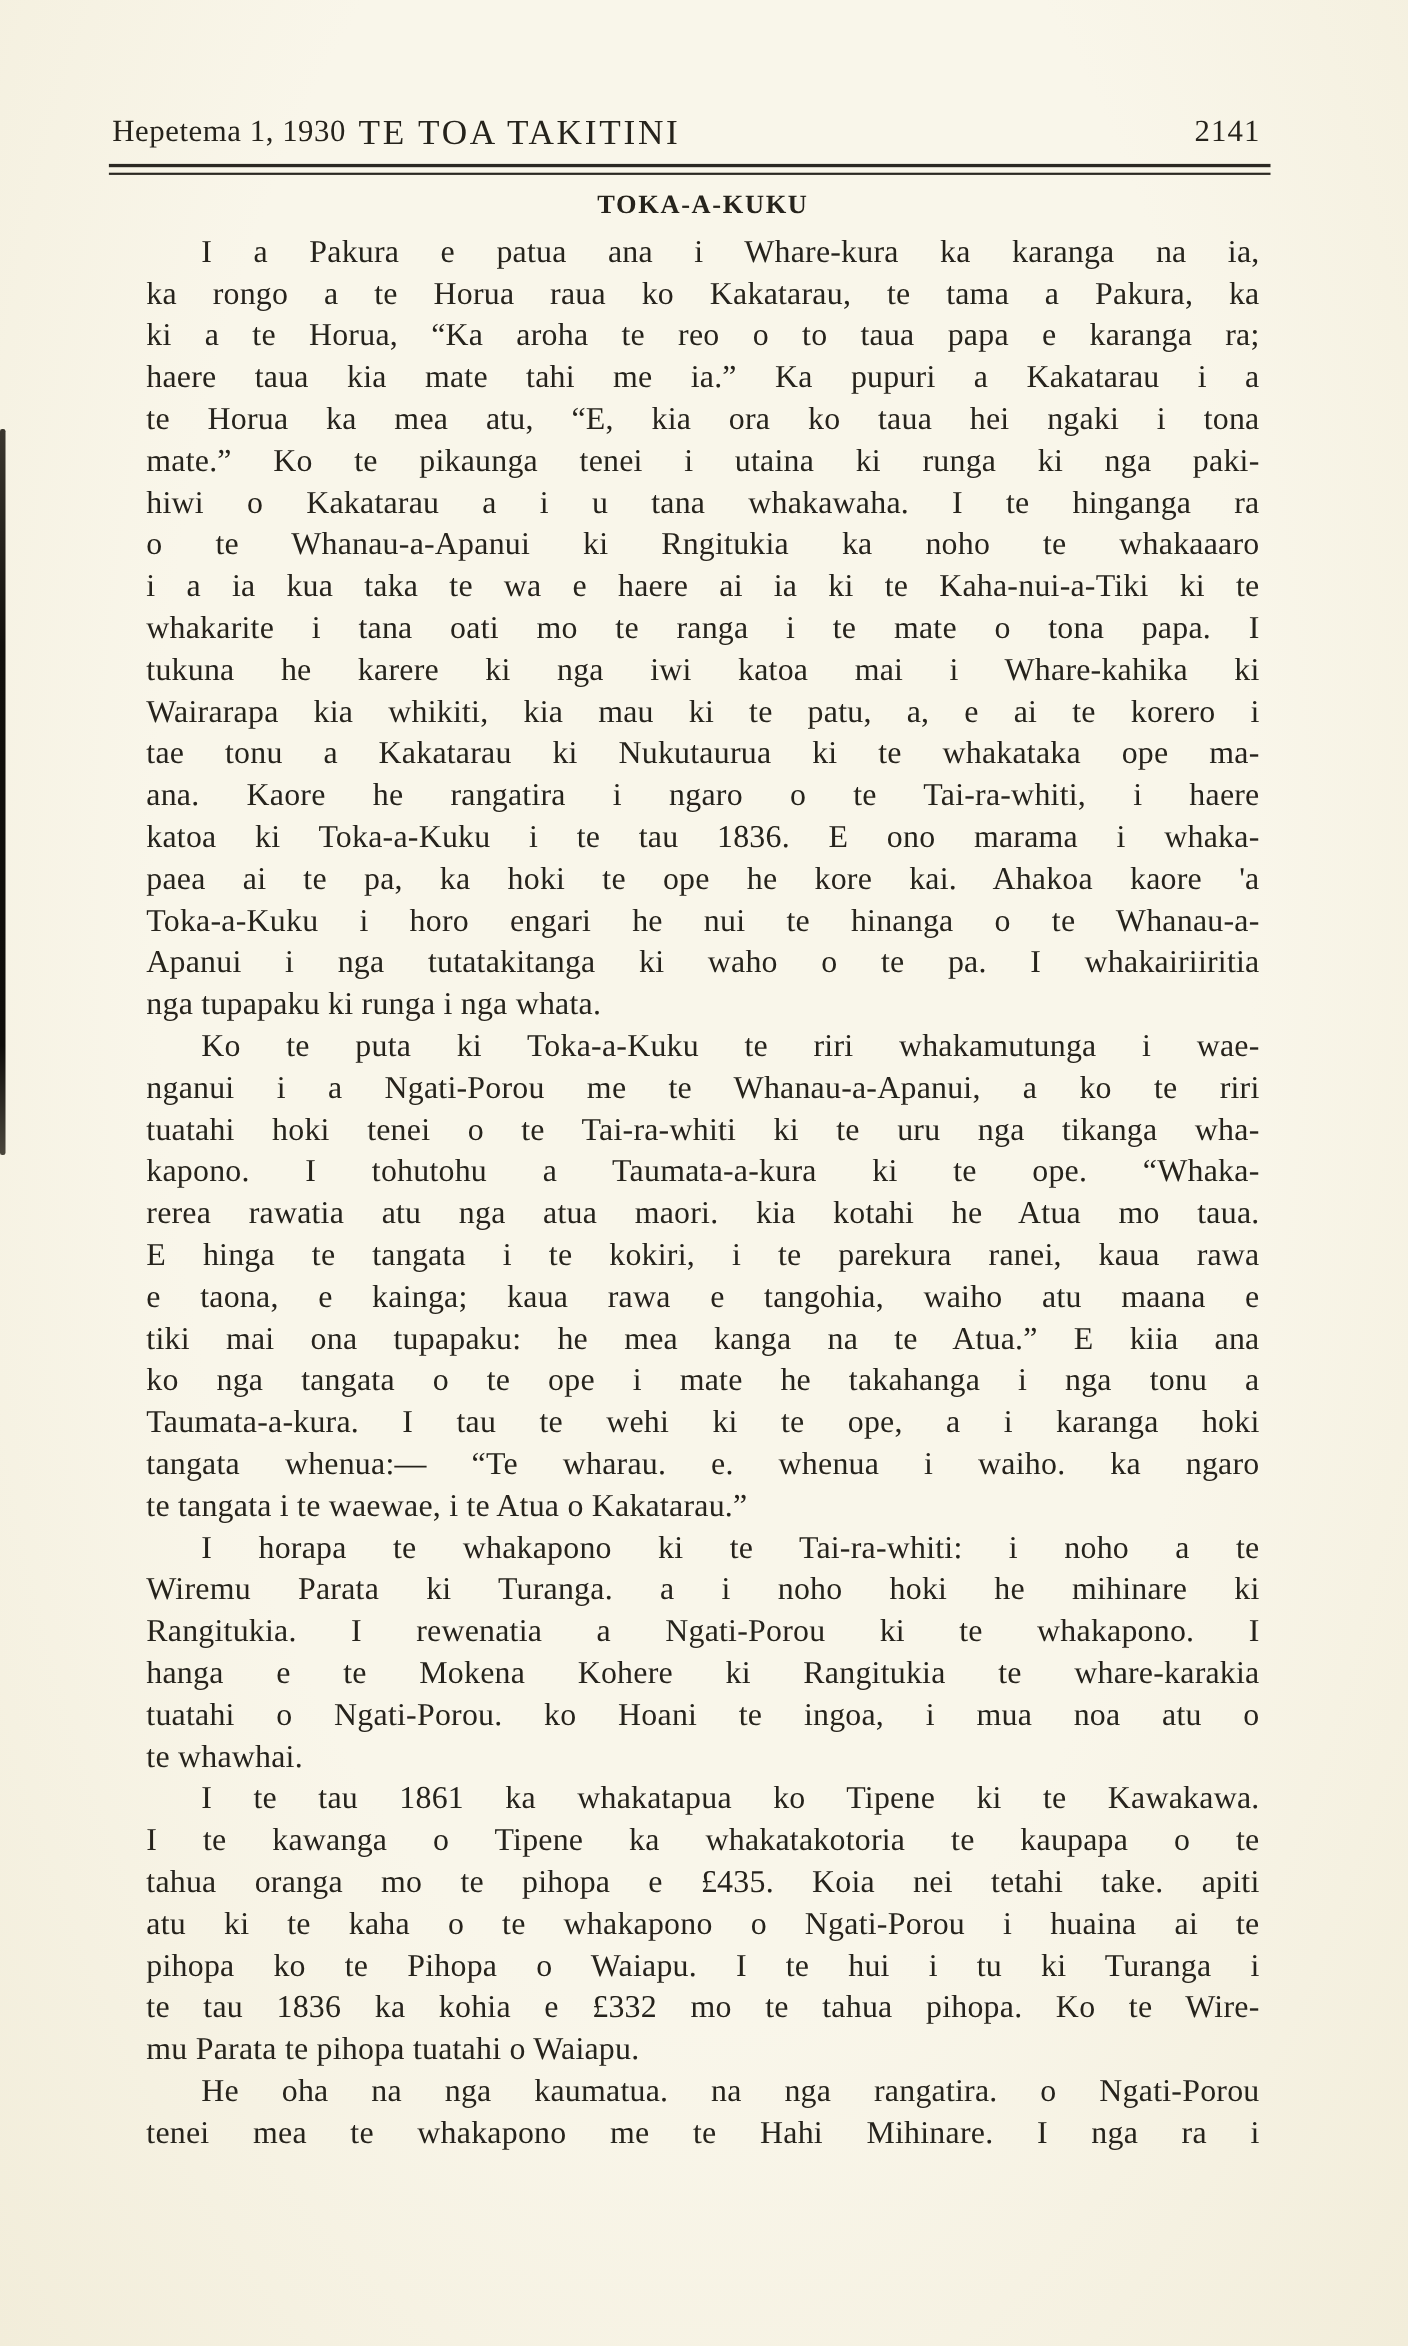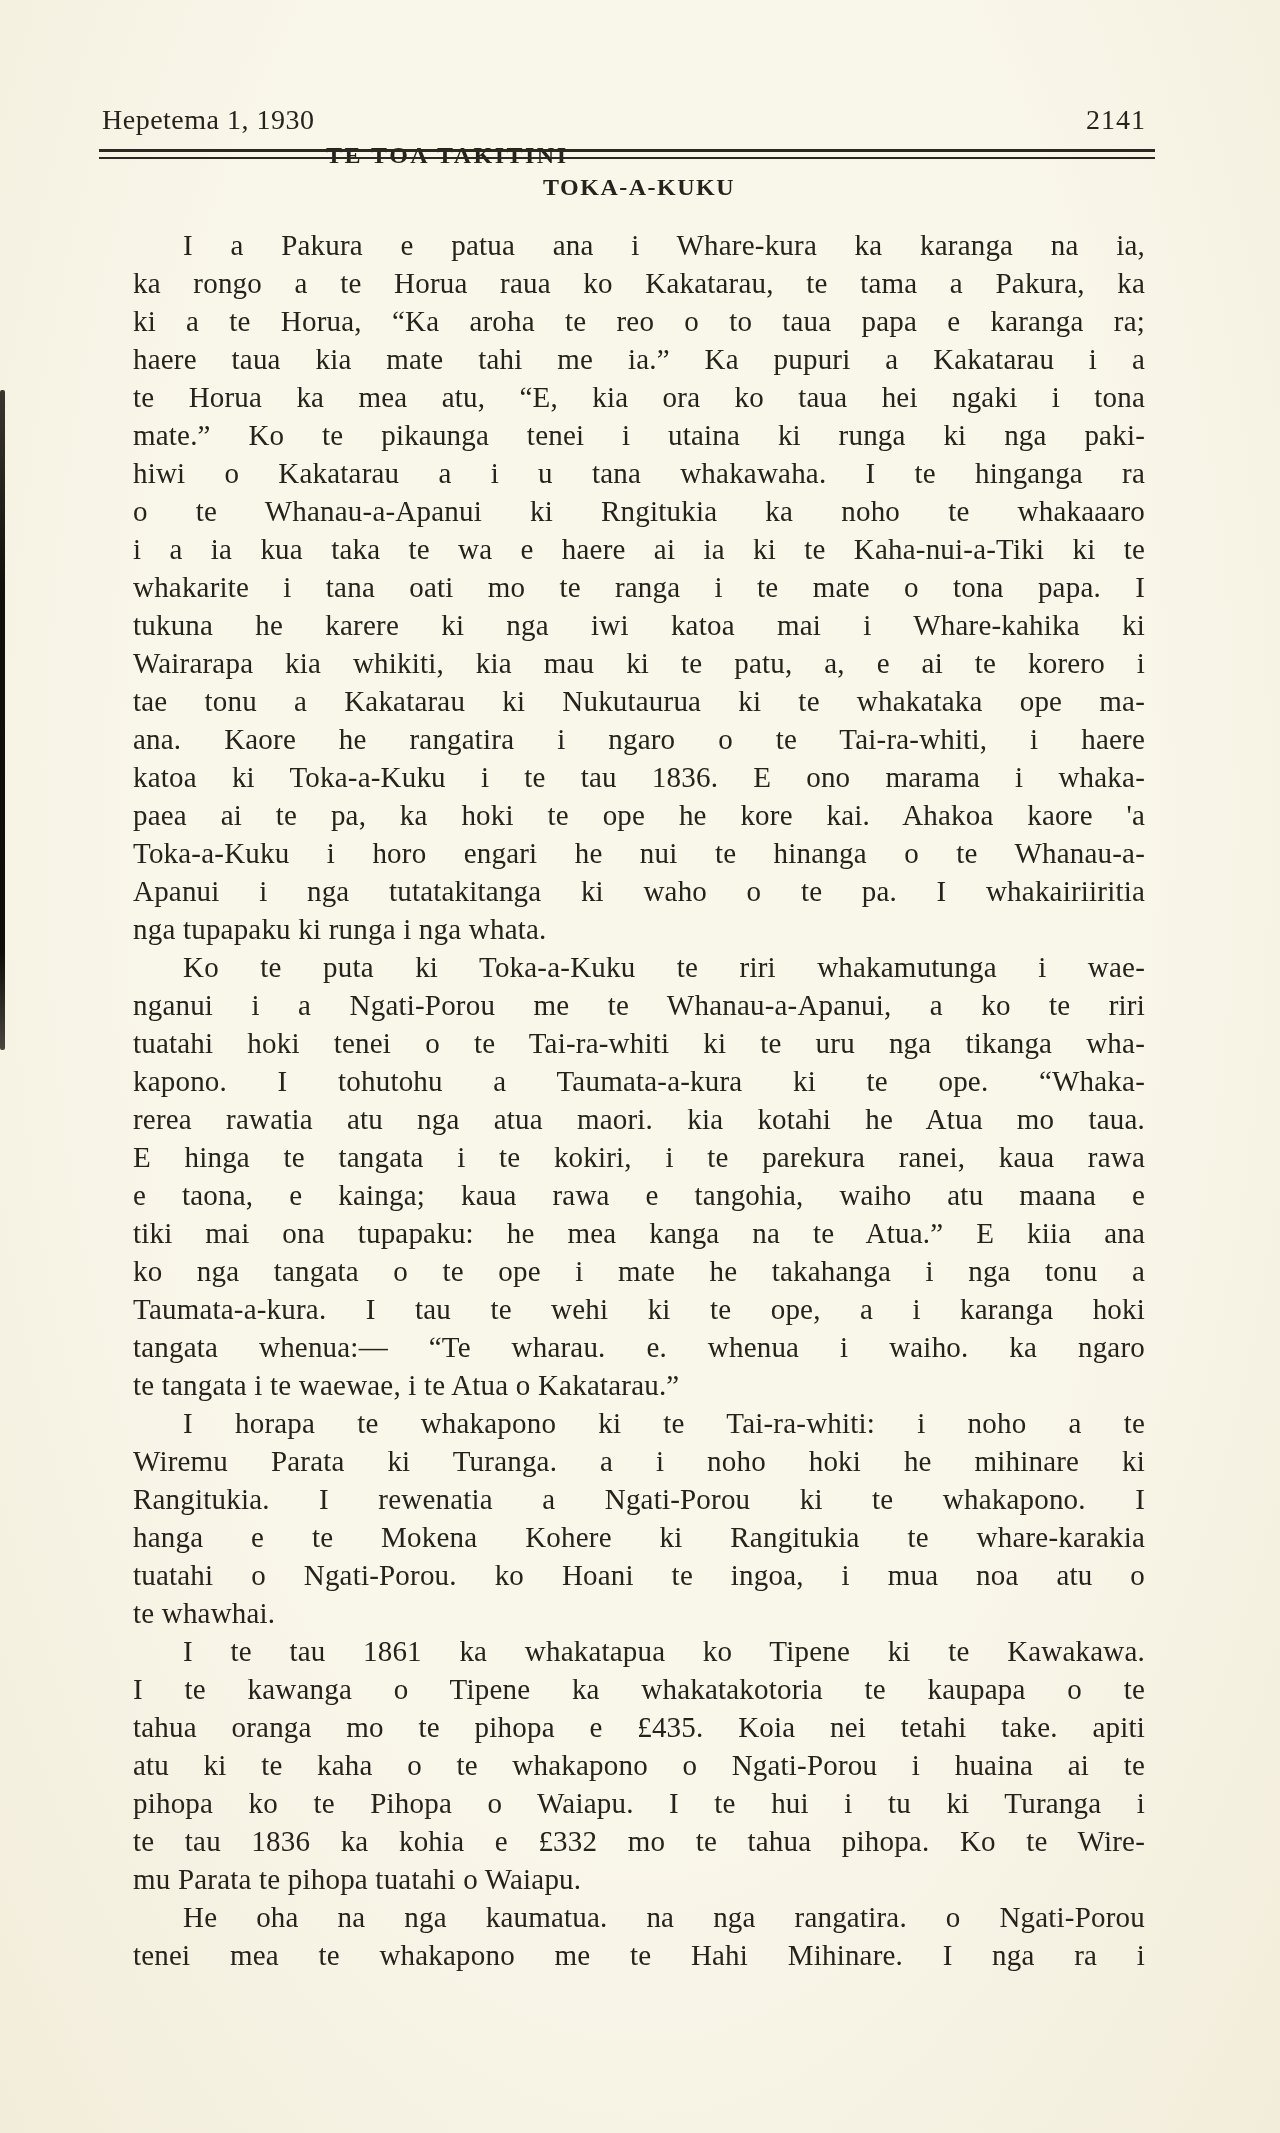--- a/index.html
+++ b/index.html
@@ -19,25 +19,24 @@
   .hdr-date {
     position: absolute;
     left: 102px; top: 104px;
     font-size: 28px;
     letter-spacing: 0.5px;
     white-space: nowrap;
   }
   .hdr-masthead {
     position: absolute;
     left: 326px; top: 102px;
-    font-size: 24px;
-    font-weight: 700;
+    font-size: 32px;
+    font-weight: 400;
     letter-spacing: 2.5px;
     white-space: nowrap;
-    margin-top: 40px;
   }
   .hdr-pagenum {
     position: absolute;
     left: 1086px; top: 104px;
     font-size: 28px;
     letter-spacing: 1px;
   }
   .hdr-rule {
     position: absolute;
     left: 99px; top: 149px;
@@ -50,21 +49,21 @@
     left: 133px; top: 174px;
     width: 1012px;
     margin: 0;
     text-align: center;
     font-size: 24px;
     font-weight: 700;
     letter-spacing: 1.5px;
   }
   .article-body {
     position: absolute;
-    left: 133px; top: 226px;
+    left: 133px; top: 210px;
     width: 1012px;
     font-size: 29px;
     line-height: 38px;
     letter-spacing: 0.2px;
   }
   .paragraph { margin: 0; }
   .line {
     text-align: justify;
     text-align-last: justify;
     white-space: normal;

